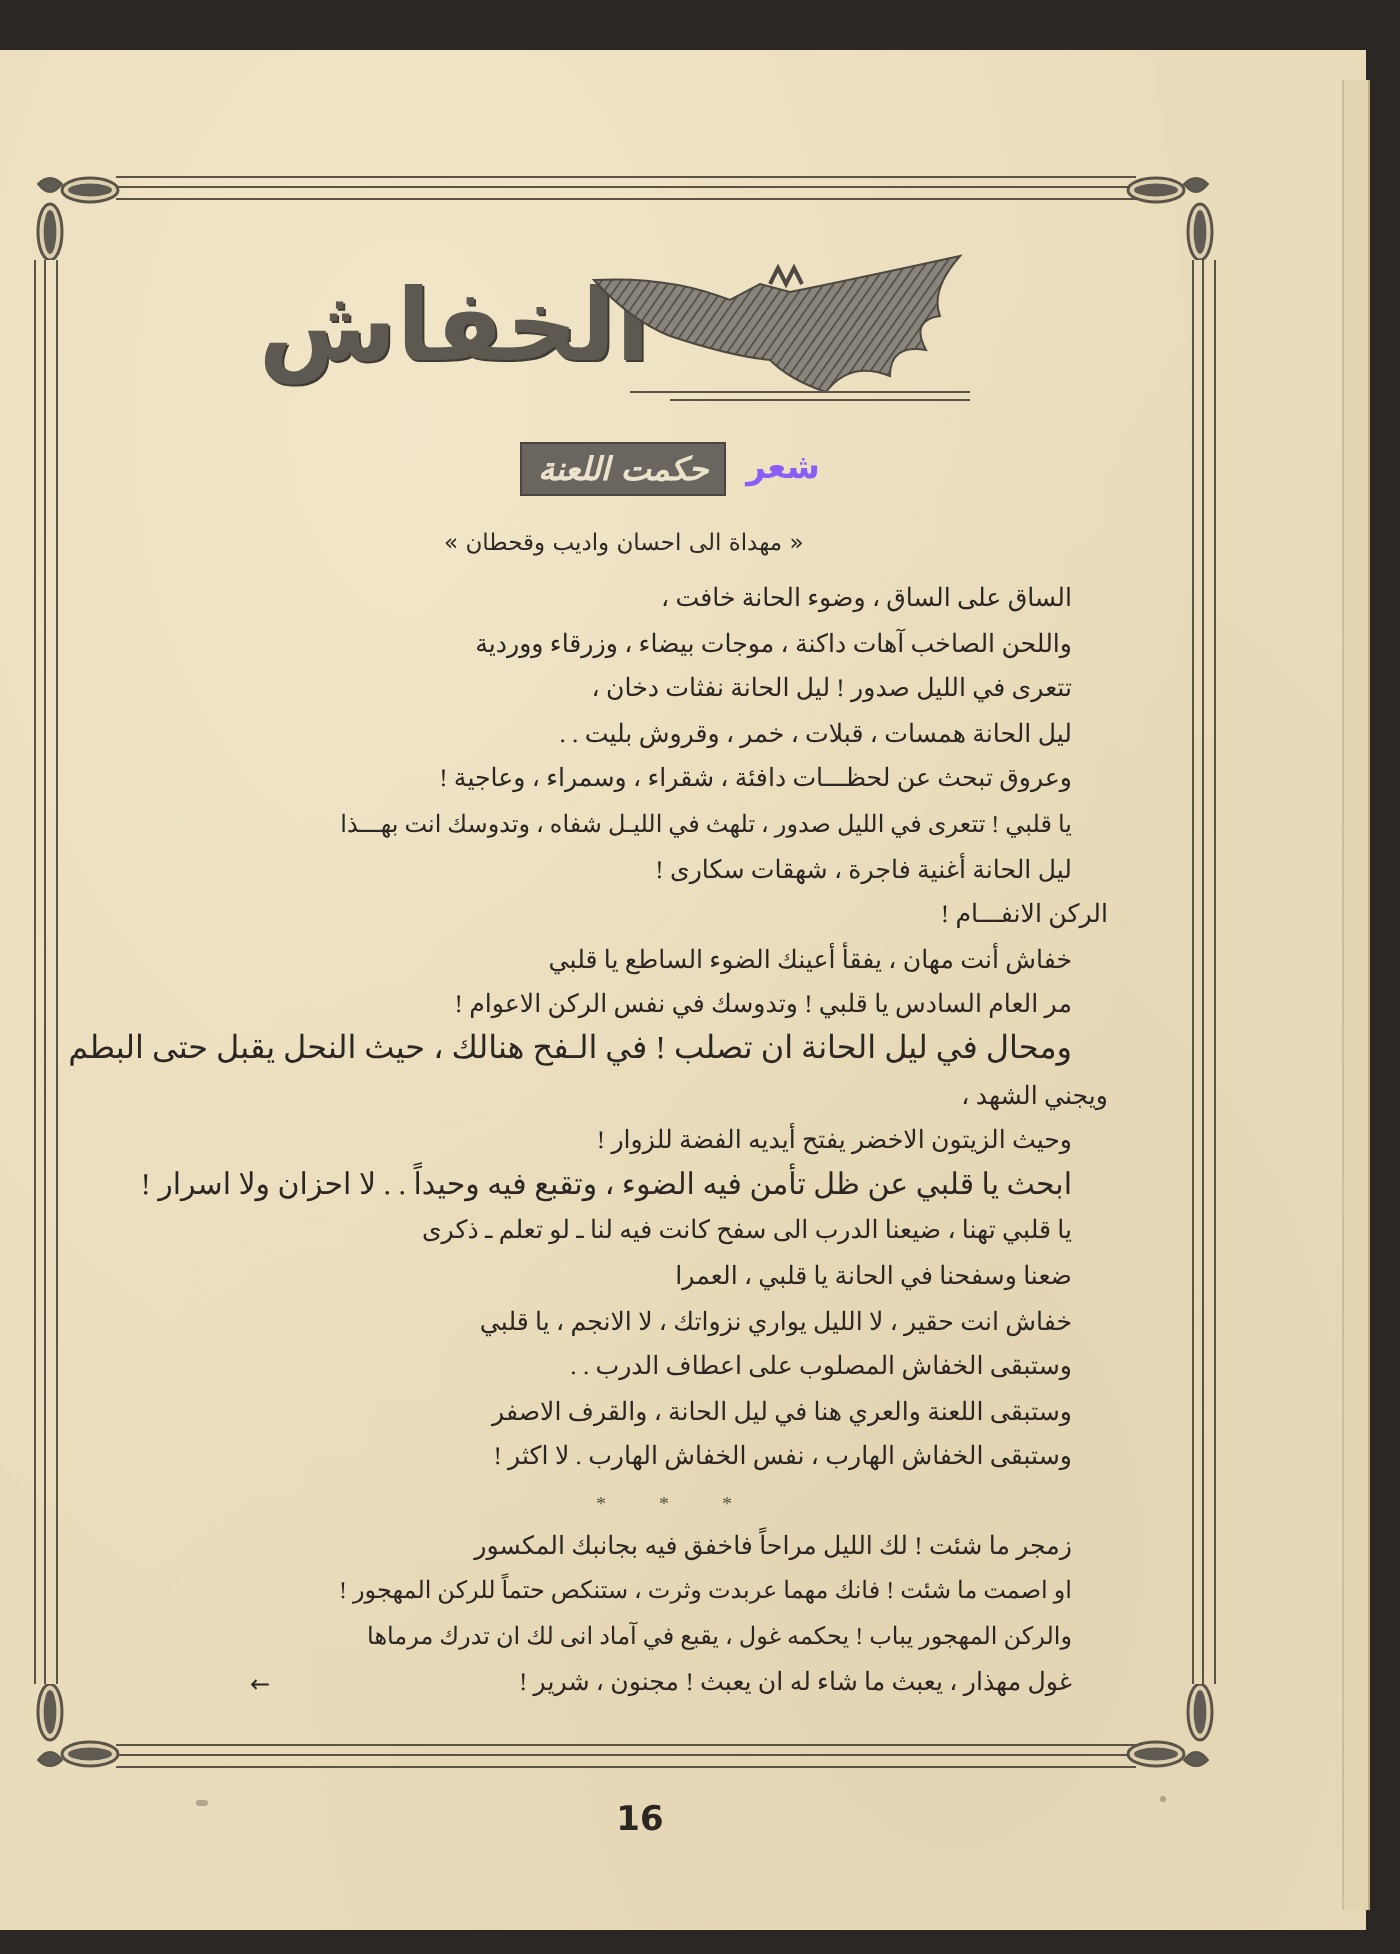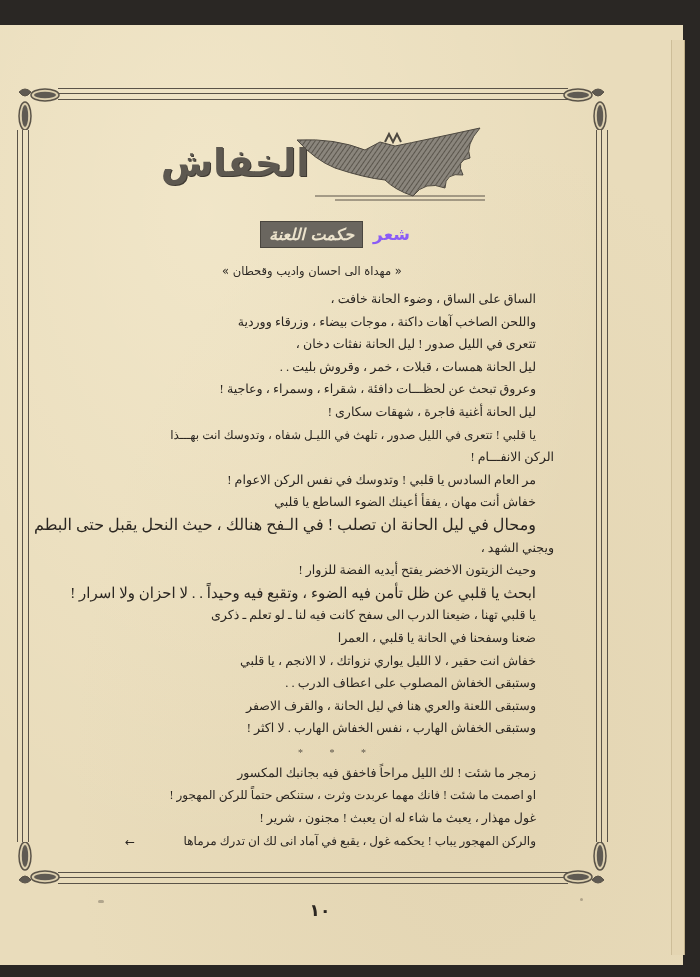--- a/index.html
+++ b/index.html
@@ -43,21 +43,21 @@
     border-left: 1.5px solid #5a5348;
   }
   .corner { position: absolute; width: 46px; height: 46px; }
 
   .masthead {
     position: absolute; left: 145px; top: 120px; width: 340px; height: 82px;
   }
   .masthead-title {
     position: absolute; left: 0; top: 8px; width: 180px; height: 70px;
     font-family: "DejaVu Sans", sans-serif; font-weight: bold;
-    font-size: 38px; line-height: 70px; color: #5d5850;
+    font-size: 50px; line-height: 70px; color: #5d5850;
     text-align: center; direction: rtl;
     text-shadow: 1px 1px 0 #3f3a33;
     letter-spacing: -2px;
   }
   .bat { position: absolute; left: 150px; top: 0; width: 195px; height: 82px; }
 
   .byline {
     position: absolute; left: 230px; top: 216px; width: 180px; height: 36px;
     display: flex; flex-direction: row-reverse; align-items: center; gap: 10px;
   }
@@ -159,39 +159,39 @@
   <span class="byline-name">حكمت اللعنة</span>
 </div>
 <div class="dedication">« مهداة الى احسان واديب وقحطان »</div>
 
 <div class="poem">
   <span class="line">الساق على الساق ، وضوء الحانة خافت ،</span>
   <span class="line">واللحن الصاخب آهات داكنة ، موجات بيضاء ، وزرقاء ووردية</span>
   <span class="line">تتعرى في الليل صدور ! ليل الحانة نفثات دخان ،</span>
   <span class="line">ليل الحانة همسات ، قبلات ، خمر ، وقروش بليت . .</span>
   <span class="line">وعروق تبحث عن لحظـــات دافئة ، شقراء ، وسمراء ، وعاجية !</span>
+  <span class="line" style="font-size:12px;">يا قلبي ! تتعرى في الليل صدور ، تلهث في الليـل شفاه ، وتدوسك انت بهـــذا</span>
   <span class="line">ليل الحانة أغنية فاجرة ، شهقات سكارى !</span>
-  <span class="line" style="font-size:12px;">يا قلبي ! تتعرى في الليل صدور ، تلهث في الليـل شفاه ، وتدوسك انت بهـــذا</span>
   <span class="line" style="margin-right:-18px;">الركن الانفـــام !</span>
+  <span class="line">خفاش أنت مهان ، يفقأ أعينك الضوء الساطع يا قلبي</span>
   <span class="line">مر العام السادس يا قلبي ! وتدوسك في نفس الركن الاعوام !</span>
-  <span class="line">خفاش أنت مهان ، يفقأ أعينك الضوء الساطع يا قلبي</span>
   <span class="line" style="font-size:16px;">ومحال في ليل الحانة ان تصلب ! في الـفح هنالك ، حيث النحل يقبل حتى البطم</span>
   <span class="line" style="margin-right:-18px;">ويجني الشهد ،</span>
   <span class="line">وحيث الزيتون الاخضر يفتح أيديه الفضة للزوار !</span>
   <span class="line" style="font-size:15px;">ابحث يا قلبي عن ظل تأمن فيه الضوء ، وتقبع فيه وحيداً . . لا احزان ولا اسرار !</span>
   <span class="line">يا قلبي تهنا ، ضيعنا الدرب الى سفح كانت فيه لنا ـ لو تعلم ـ ذكرى</span>
   <span class="line">ضعنا وسفحنا في الحانة يا قلبي ، العمرا</span>
   <span class="line">خفاش انت حقير ، لا الليل يواري نزواتك ، لا الانجم ، يا قلبي</span>
   <span class="line">وستبقى الخفاش المصلوب على اعطاف الدرب . .</span>
   <span class="line">وستبقى اللعنة والعري هنا في ليل الحانة ، والقرف الاصفر</span>
   <span class="line">وستبقى الخفاش الهارب ، نفس الخفاش الهارب . لا اكثر !</span>
   <div class="stars">* * *</div>
   <span class="line">زمجر ما شئت ! لك الليل مراحاً فاخفق فيه بجانبك المكسور</span>
   <span class="line" style="font-size:12px;">او اصمت ما شئت ! فانك مهما عربدت وثرت ، ستنكص حتماً للركن المهجور !</span>
+  <span class="line" style="font-size:12px;">والركن المهجور يباب ! يحكمه غول ، يقبع في آماد انى لك ان تدرك مرماها</span>
   <span class="line">غول مهذار ، يعبث ما شاء له ان يعبث ! مجنون ، شرير !</span>
-  <span class="line" style="font-size:12px;">والركن المهجور يباب ! يحكمه غول ، يقبع في آماد انى لك ان تدرك مرماها</span>
 </div>
 
 <div class="arrow">←</div>
-<div class="page-number">١٠</div>
+<div class="page-number">16</div>
 
 <div class="smudge" style="left:98px; top:900px;"></div>
 <div class="smudge" style="left:580px; top:898px; width:3px;"></div>
 
 </body></html>

